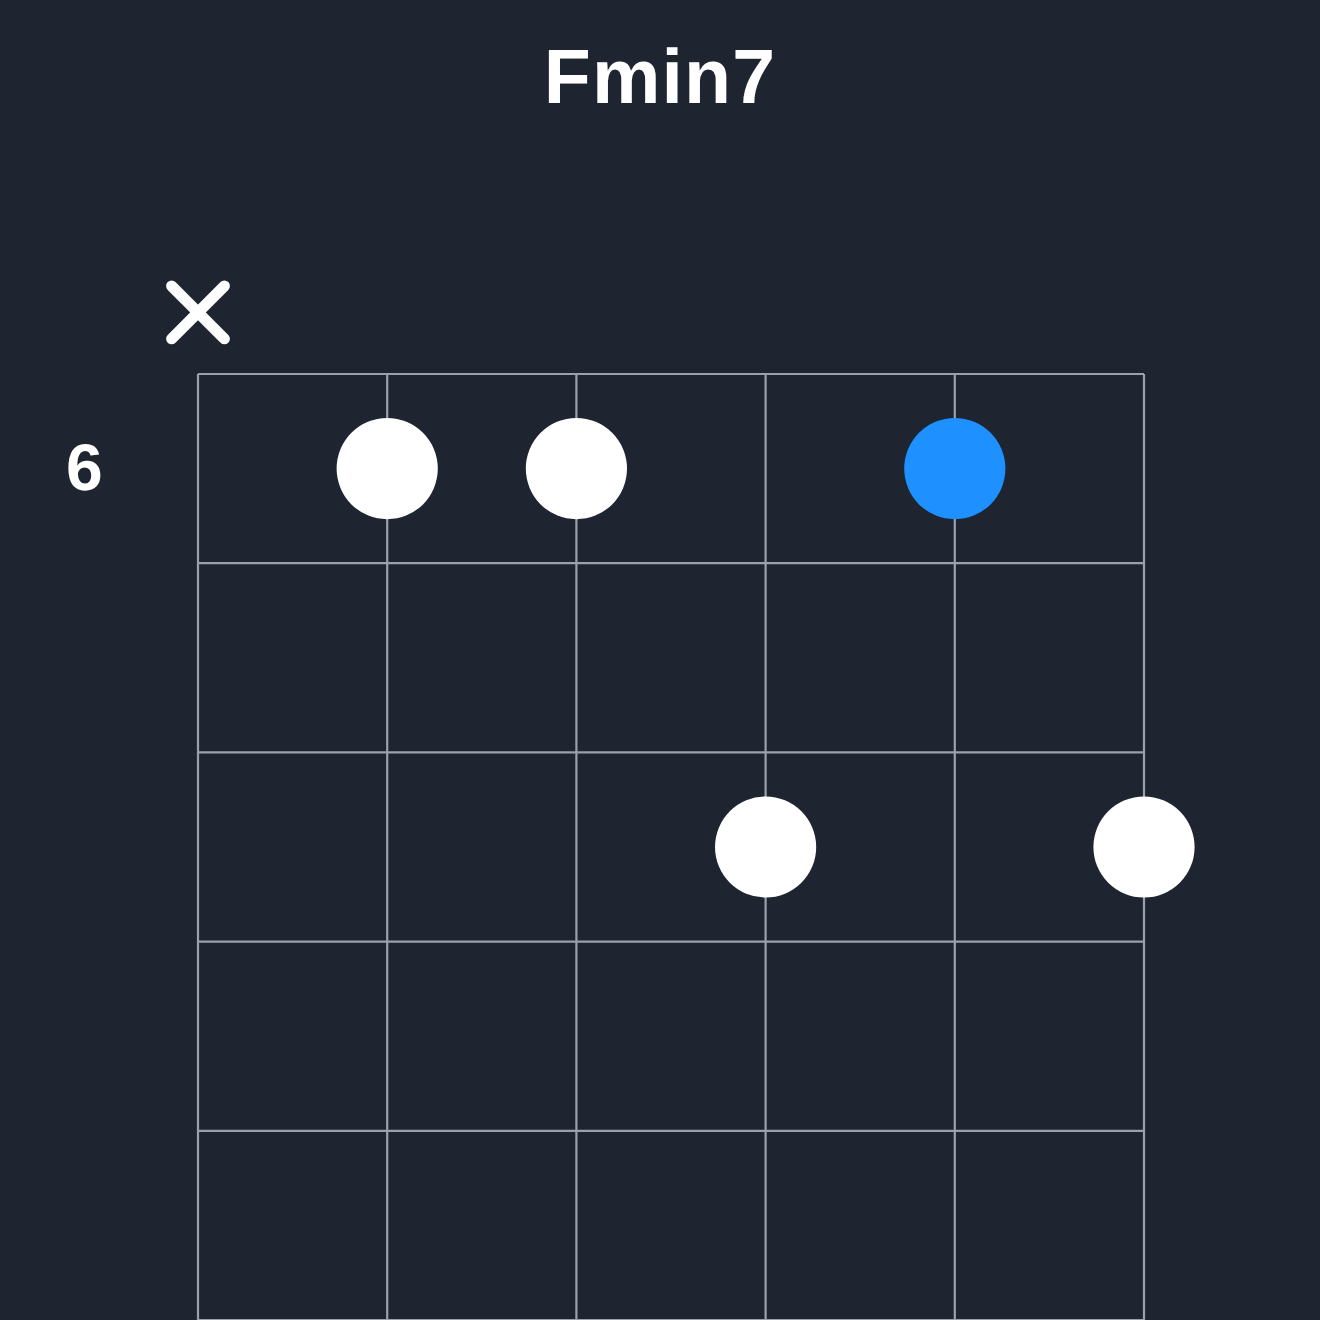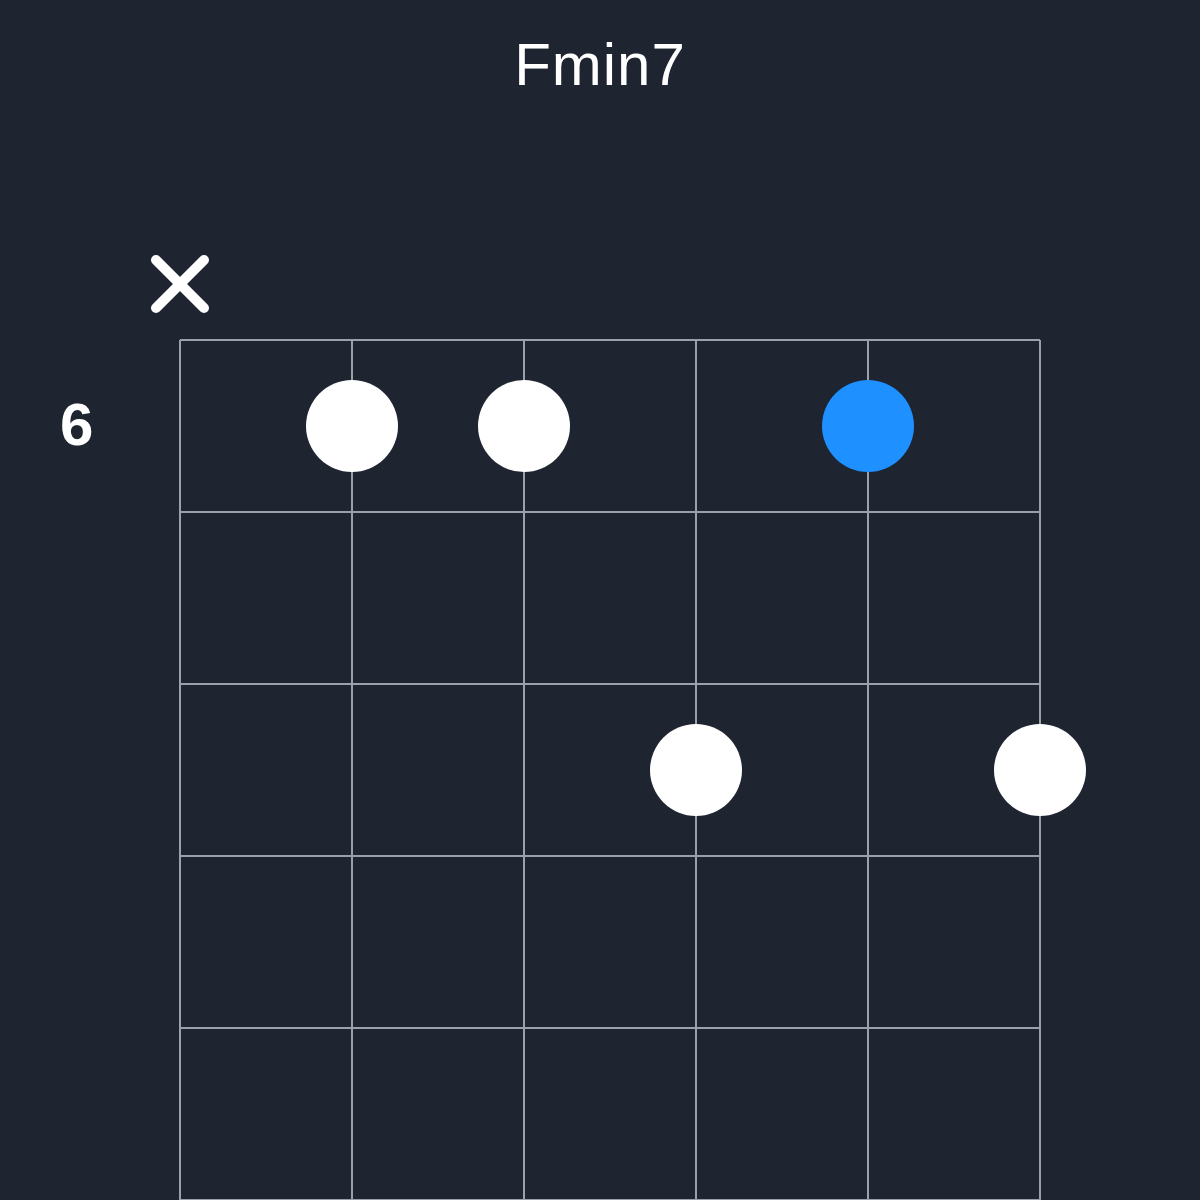--- a/index.html
+++ b/index.html
@@ -15,22 +15,22 @@
     .wrap {
       width: 1200px;
       height: 1200px;
       position: relative;
     }
     .title {
       position: absolute;
       left: 0; right: 0;
       top: 30px;
       text-align: center;
-      font-size: 60px;
-      font-weight: 400;
+      font-size: 70px;
+      font-weight: 700;
       letter-spacing: 1px;
     }
     .fret-label {
       position: absolute;
       font-size: 60px;
       font-weight: 700;
       color: #ffffff;
     }
     svg { position: absolute; }
   </style>

